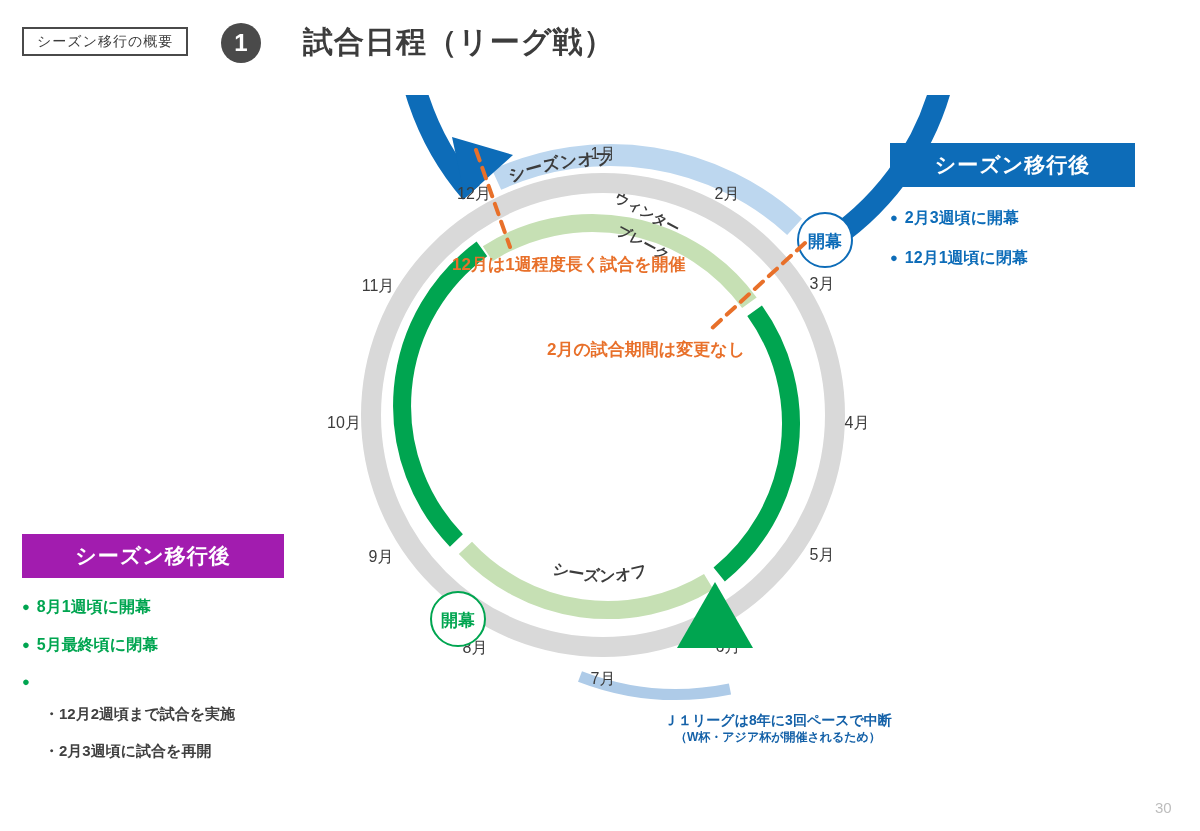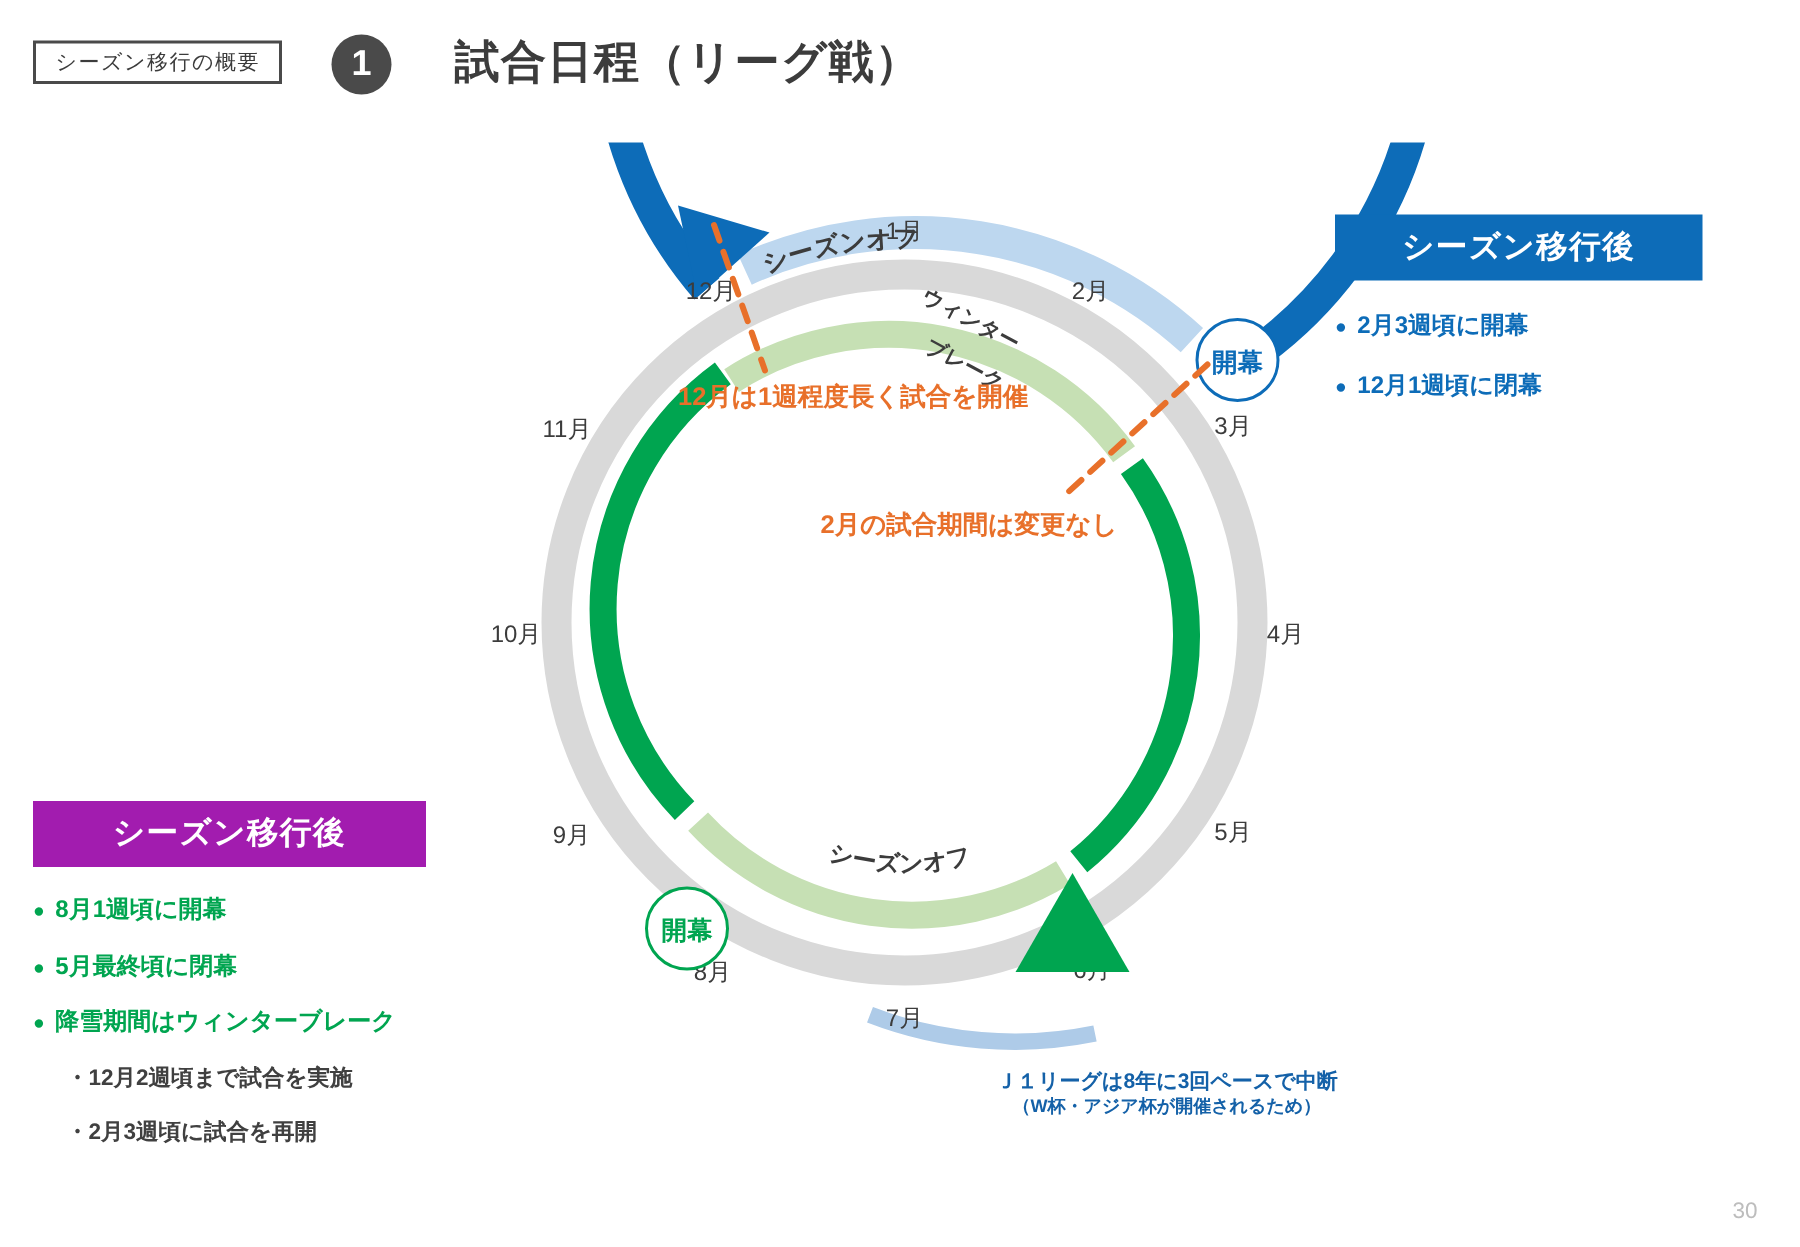--- a/index.html
+++ b/index.html
@@ -180,21 +180,20 @@
   <div class="lg-item">
     <span class="bul">●</span>
     <span>8月1週頃に開幕</span>
   </div>
   <div class="lg-item">
     <span class="bul">●</span>
     <span>5月最終頃に閉幕</span>
   </div>
   <div class="lg-item">
     <span class="bul">●</span>
-    <span>降雪期間はウィンターブレーク</span>
   </div>
   <div class="lg-sub">・12月2週頃まで試合を実施</div>
   <div class="lg-sub">・2月3週頃に試合を再開</div>
 </div>
 
 <div class="anno" id="anno1">12月は1週程度長く試合を開催</div>
 <div class="anno" id="anno2">2月の試合期間は変更なし</div>
 
 <div class="cap">
   <div class="l1">Ｊ１リーグは8年に3回ペースで中断</div>

